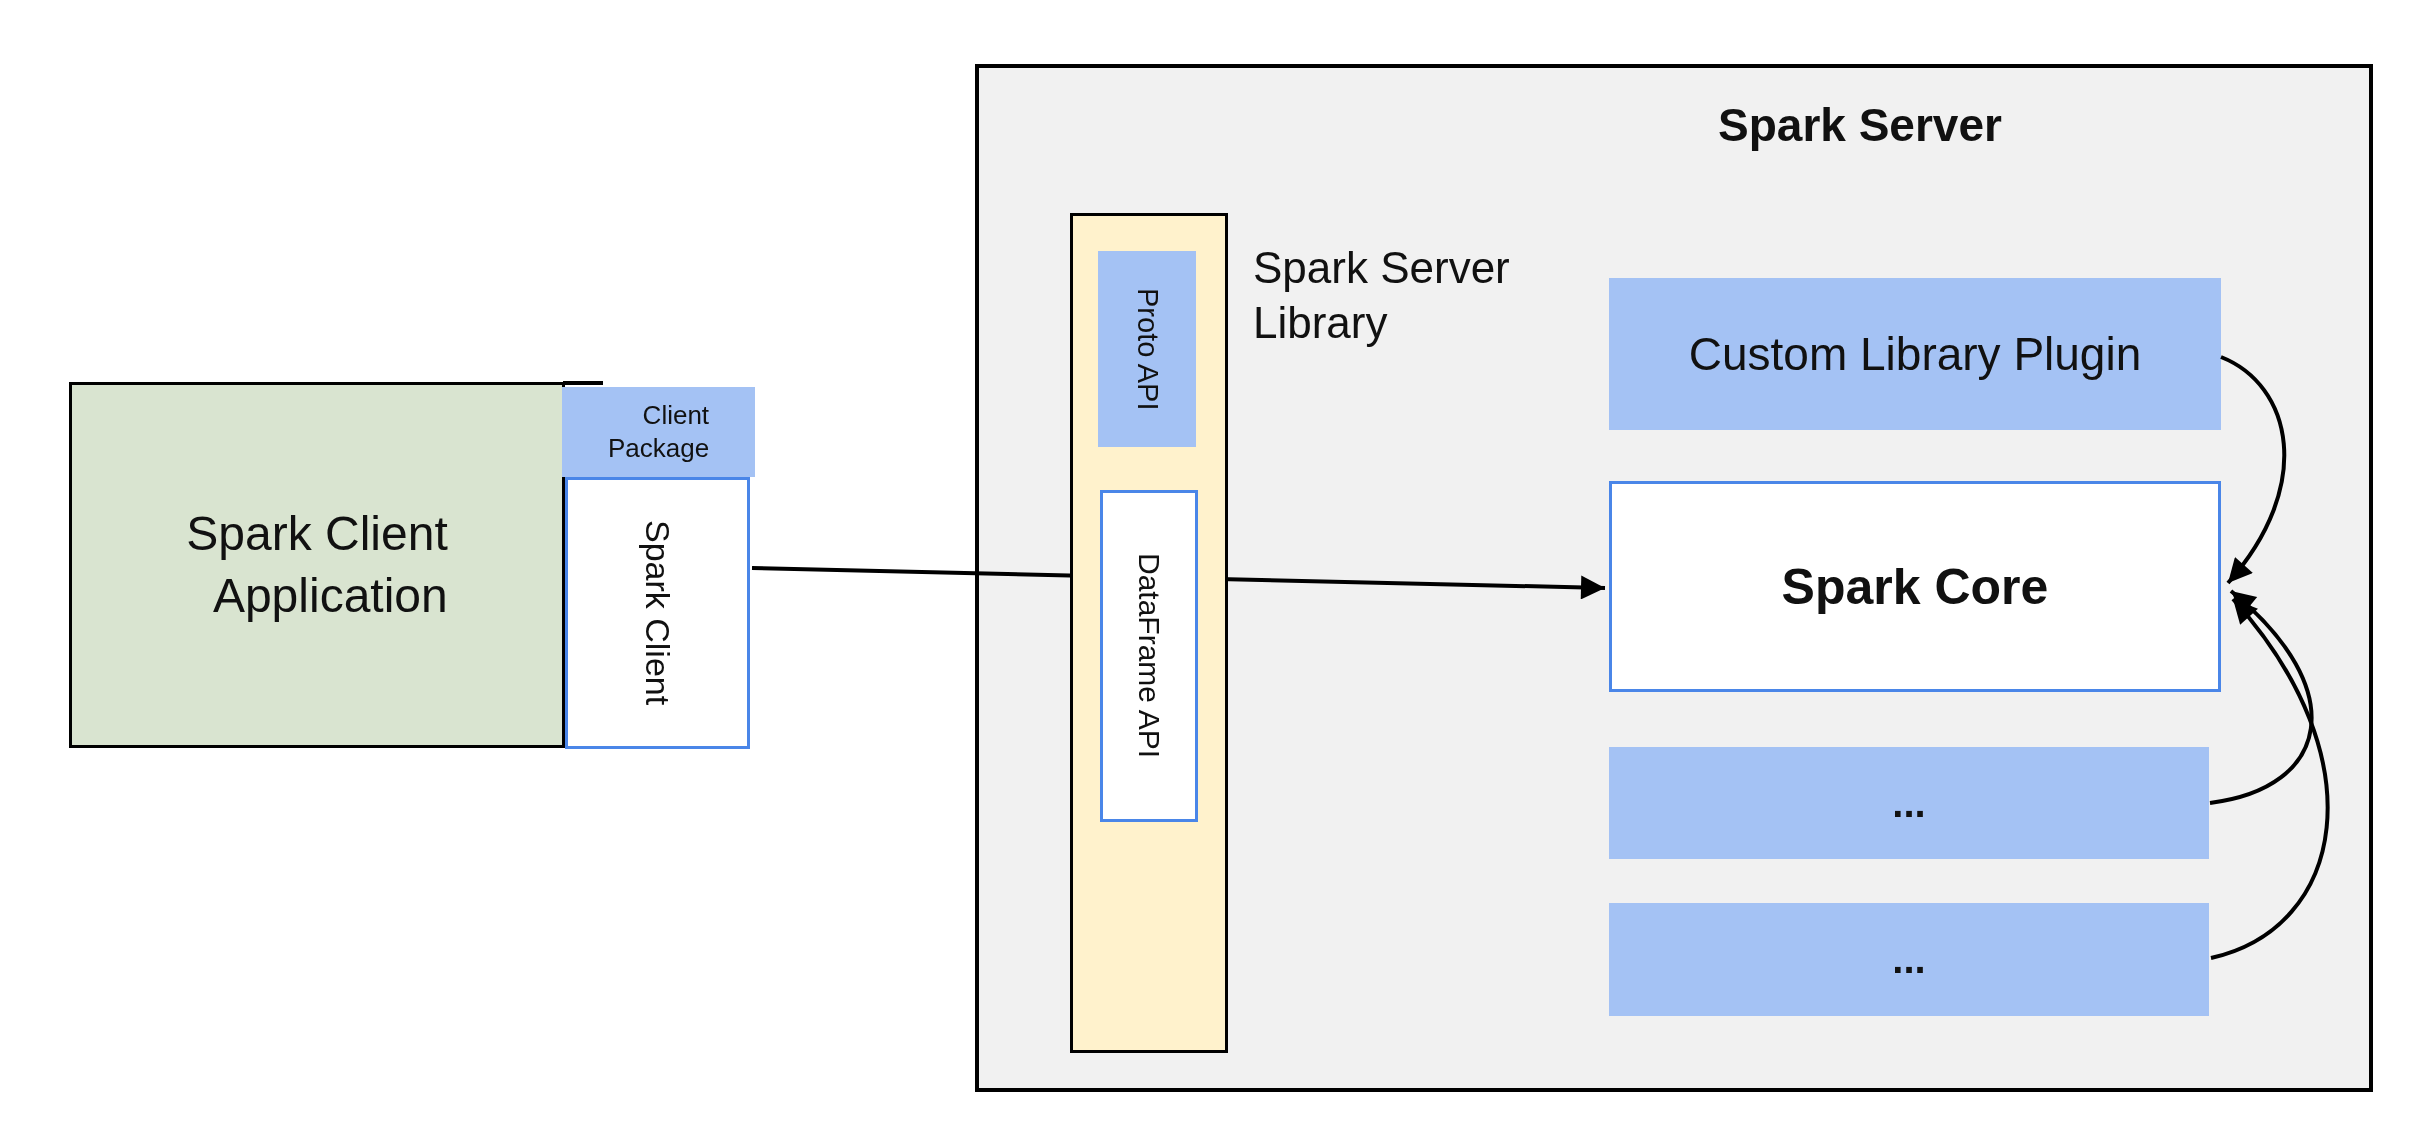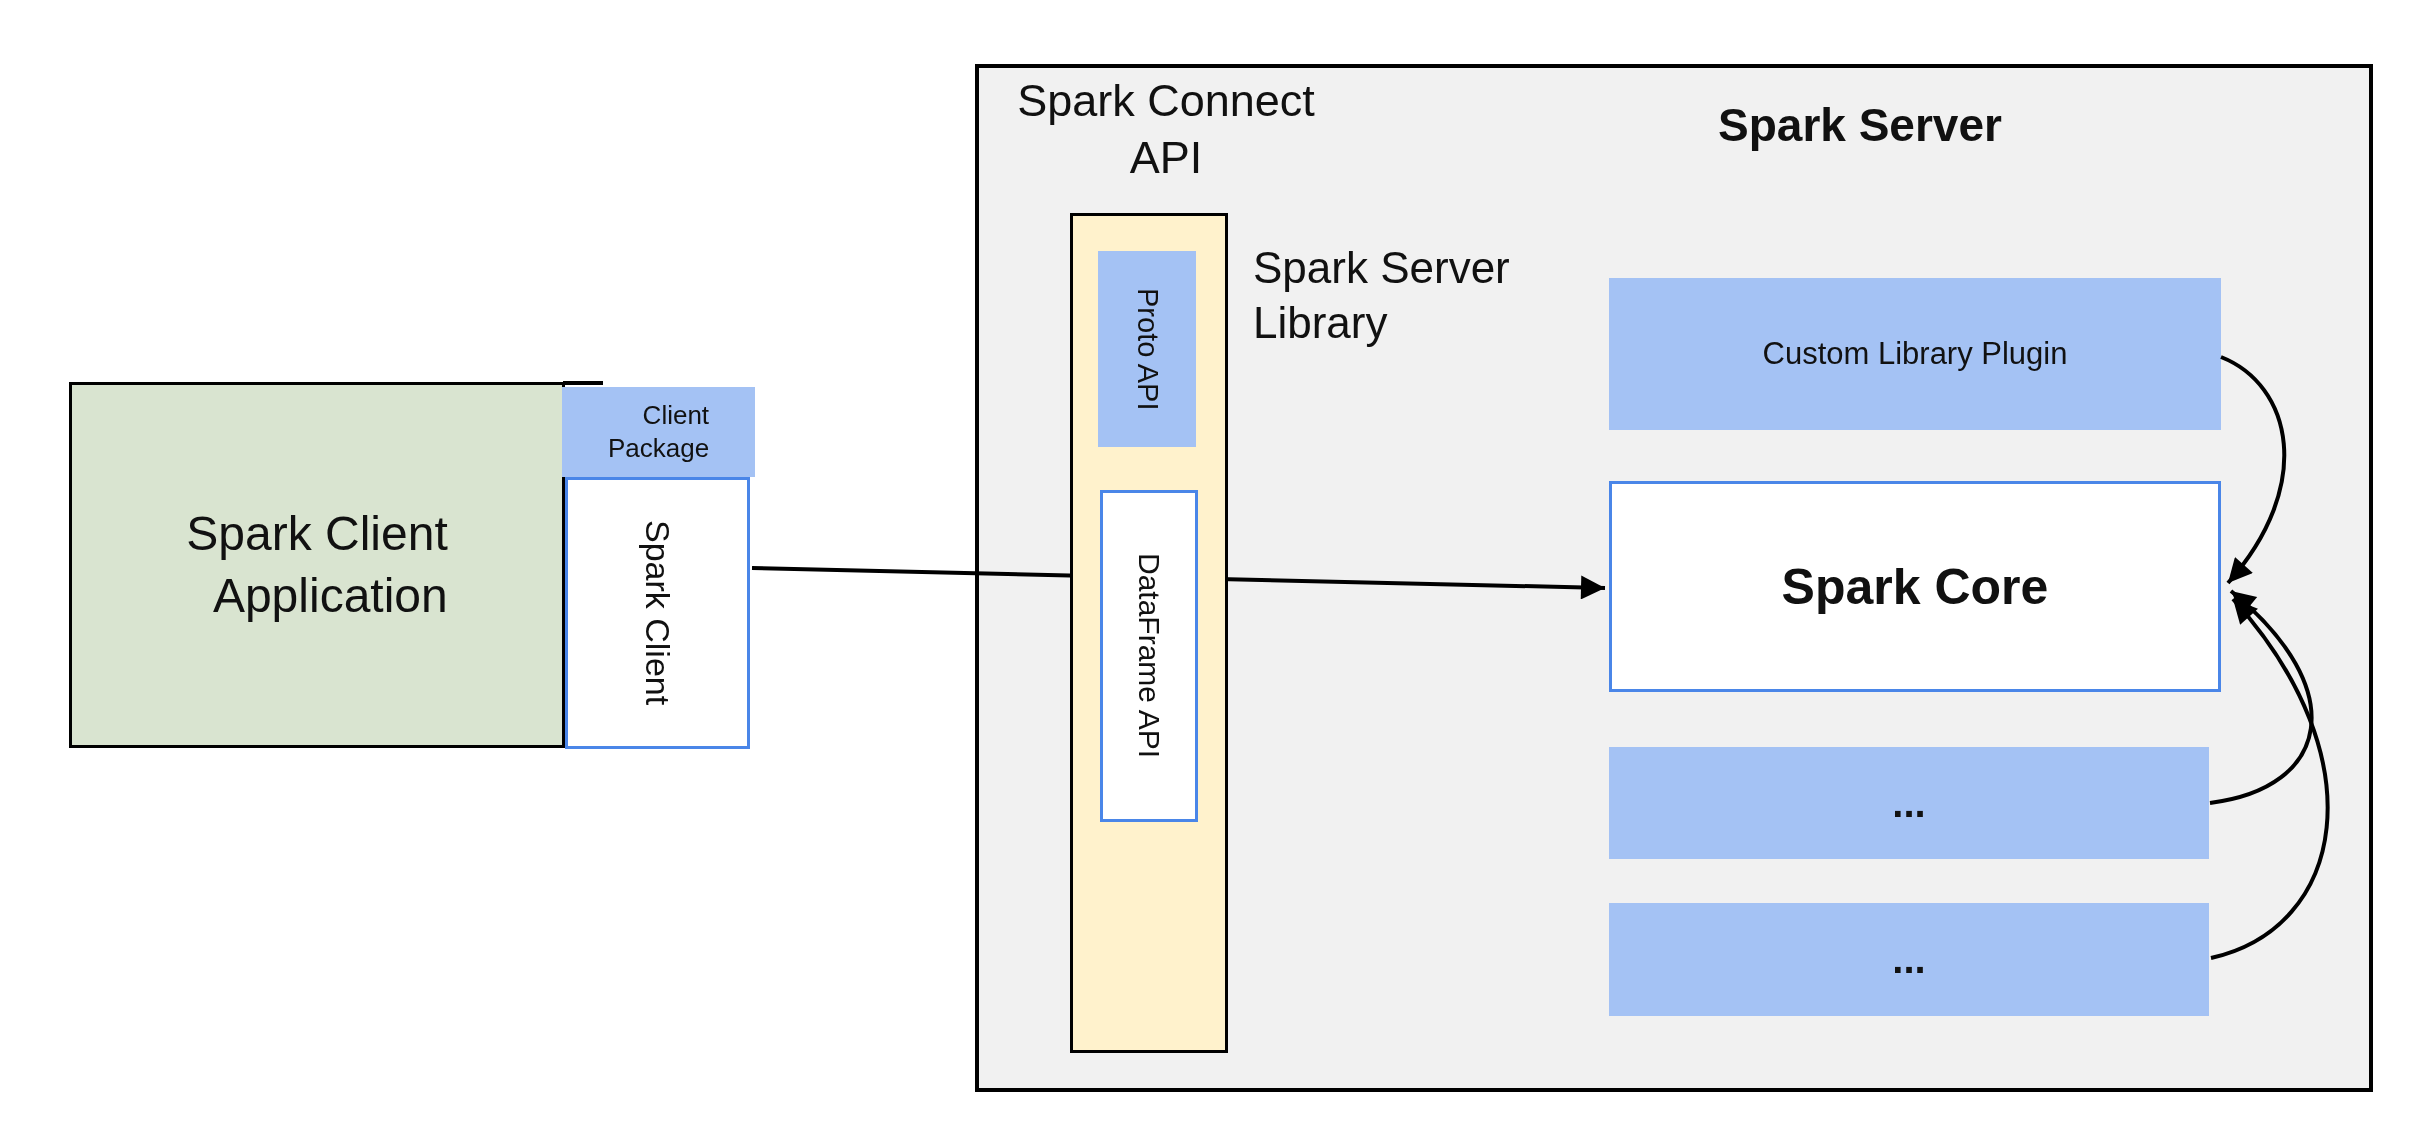--- a/index.html
+++ b/index.html
@@ -27,39 +27,37 @@
   
   .yellow-col{left:1070px;top:213px;width:158px;height:840px;background:#fff2cc;border:3px solid #000;z-index:6;}
   .proto-api{left:1098px;top:251px;width:98px;height:196px;background:#a4c2f4;z-index:7;}
   .proto-api-label{font-size:29px;}
   .dataframe-api{left:1100px;top:490px;width:98px;height:332px;background:#fff;border:3px solid #4a86e8;z-index:7;}
   .dataframe-api-label{font-size:30px;}
   .server-lib-label{left:1253px;top:240px;width:330px;font-size:44px;line-height:55px;text-align:left;z-index:2;}
 
   
   .custom-plugin{left:1609px;top:278px;width:612px;height:152px;background:#a4c2f4;z-index:3;}
-  .custom-plugin-label{font-size:31px;}
+  .custom-plugin-label{font-size:46px;}
   .spark-core{left:1609px;top:481px;width:612px;height:211px;background:#fff;border:3px solid #4a86e8;z-index:3;}
   .spark-core-label{font-size:50px;font-weight:bold;}
   .dots-box-1{left:1609px;top:747px;width:600px;height:112px;background:#a4c2f4;z-index:3;}
   .dots-box-2{left:1609px;top:903px;width:600px;height:113px;background:#a4c2f4;z-index:3;}
   .dots-label{font-size:40px;font-weight:bold;}
 
   
   .arrows{left:0;top:0;width:2435px;height:1135px;z-index:5;pointer-events:none;}
 </style>
 </head>
 <body>
 
 <div id="canvas">
 
   <div class="abs server-box"></div>
 
-  <div class="abs connect-title pre">Spark Connect
-API</div>
 
   <div class="abs server-title">Spark Server</div>
 
   <div class="abs green-box center">
     <div class="green-box-label pre">Spark Client
 Application</div>
   </div>
   <div class="abs green-border-overhang"></div>
 
   <div class="abs client-package center">

